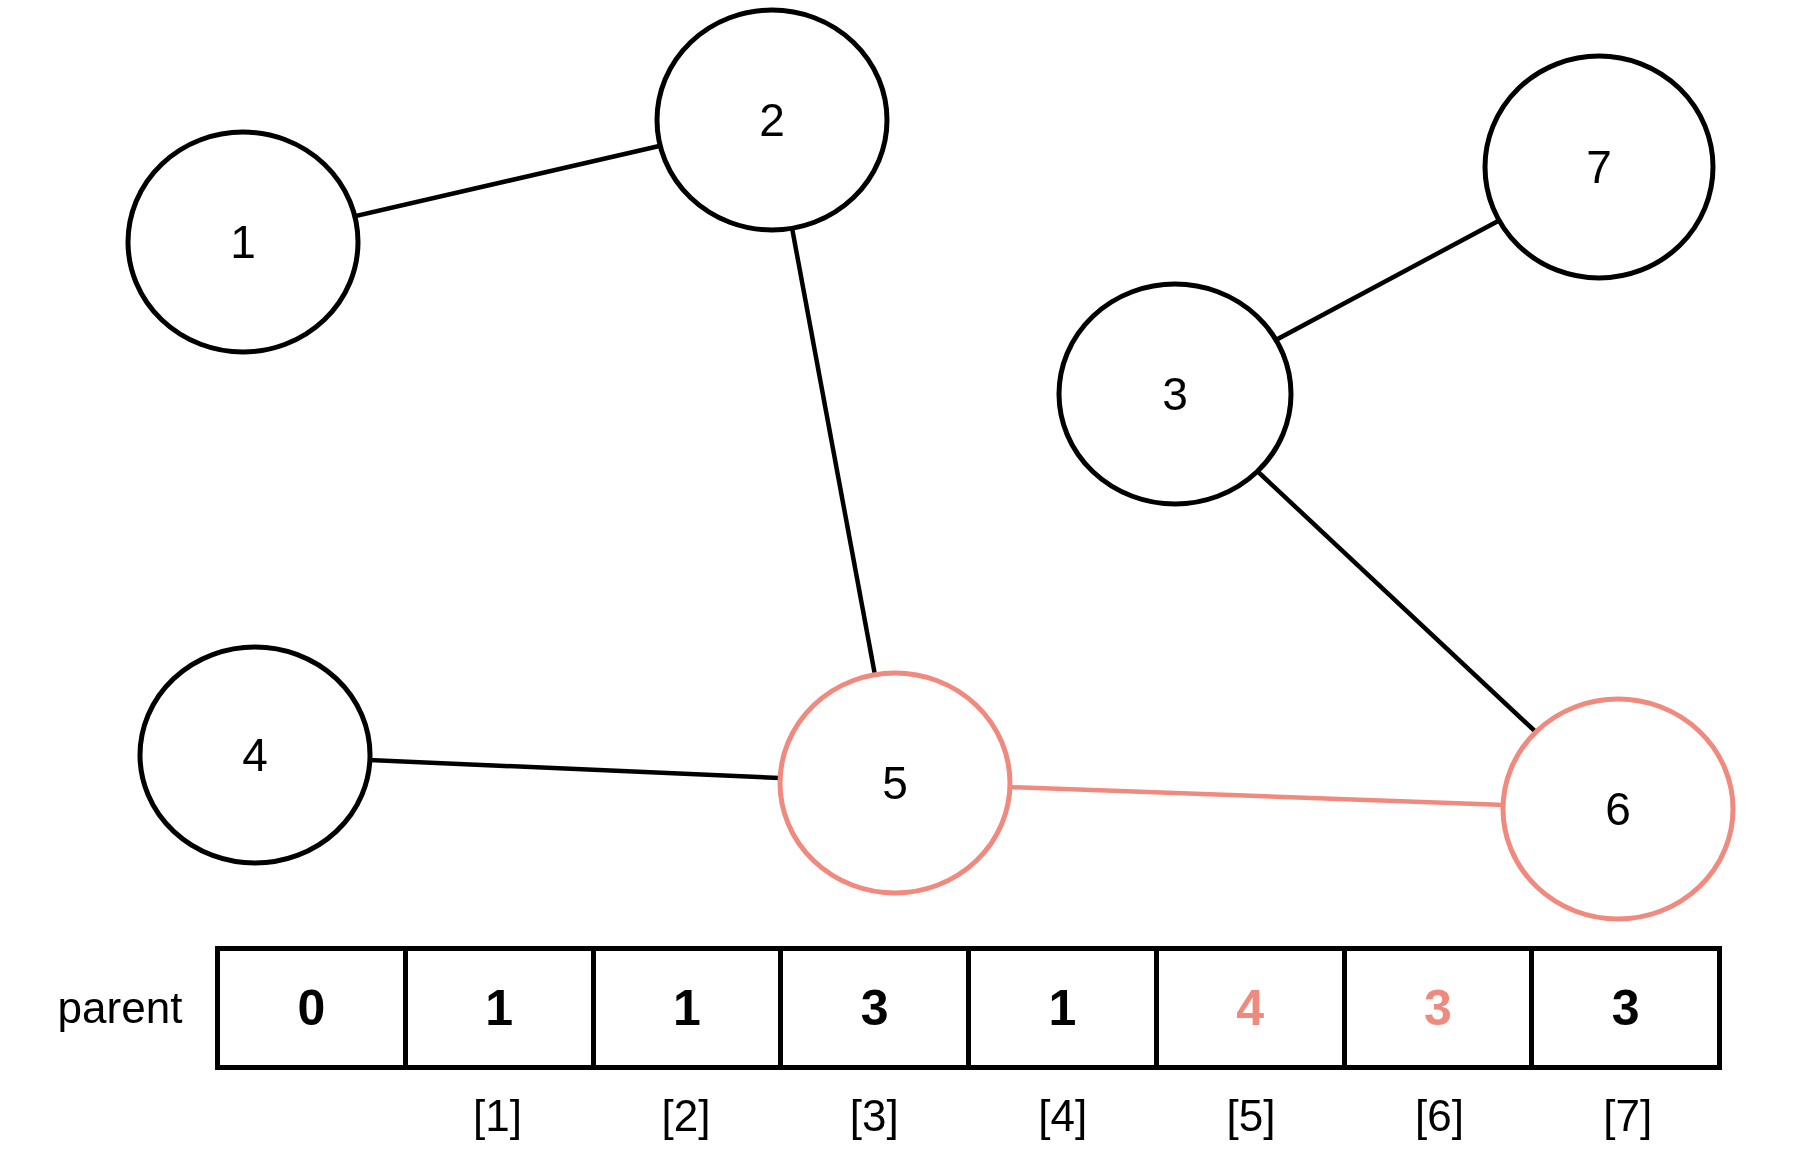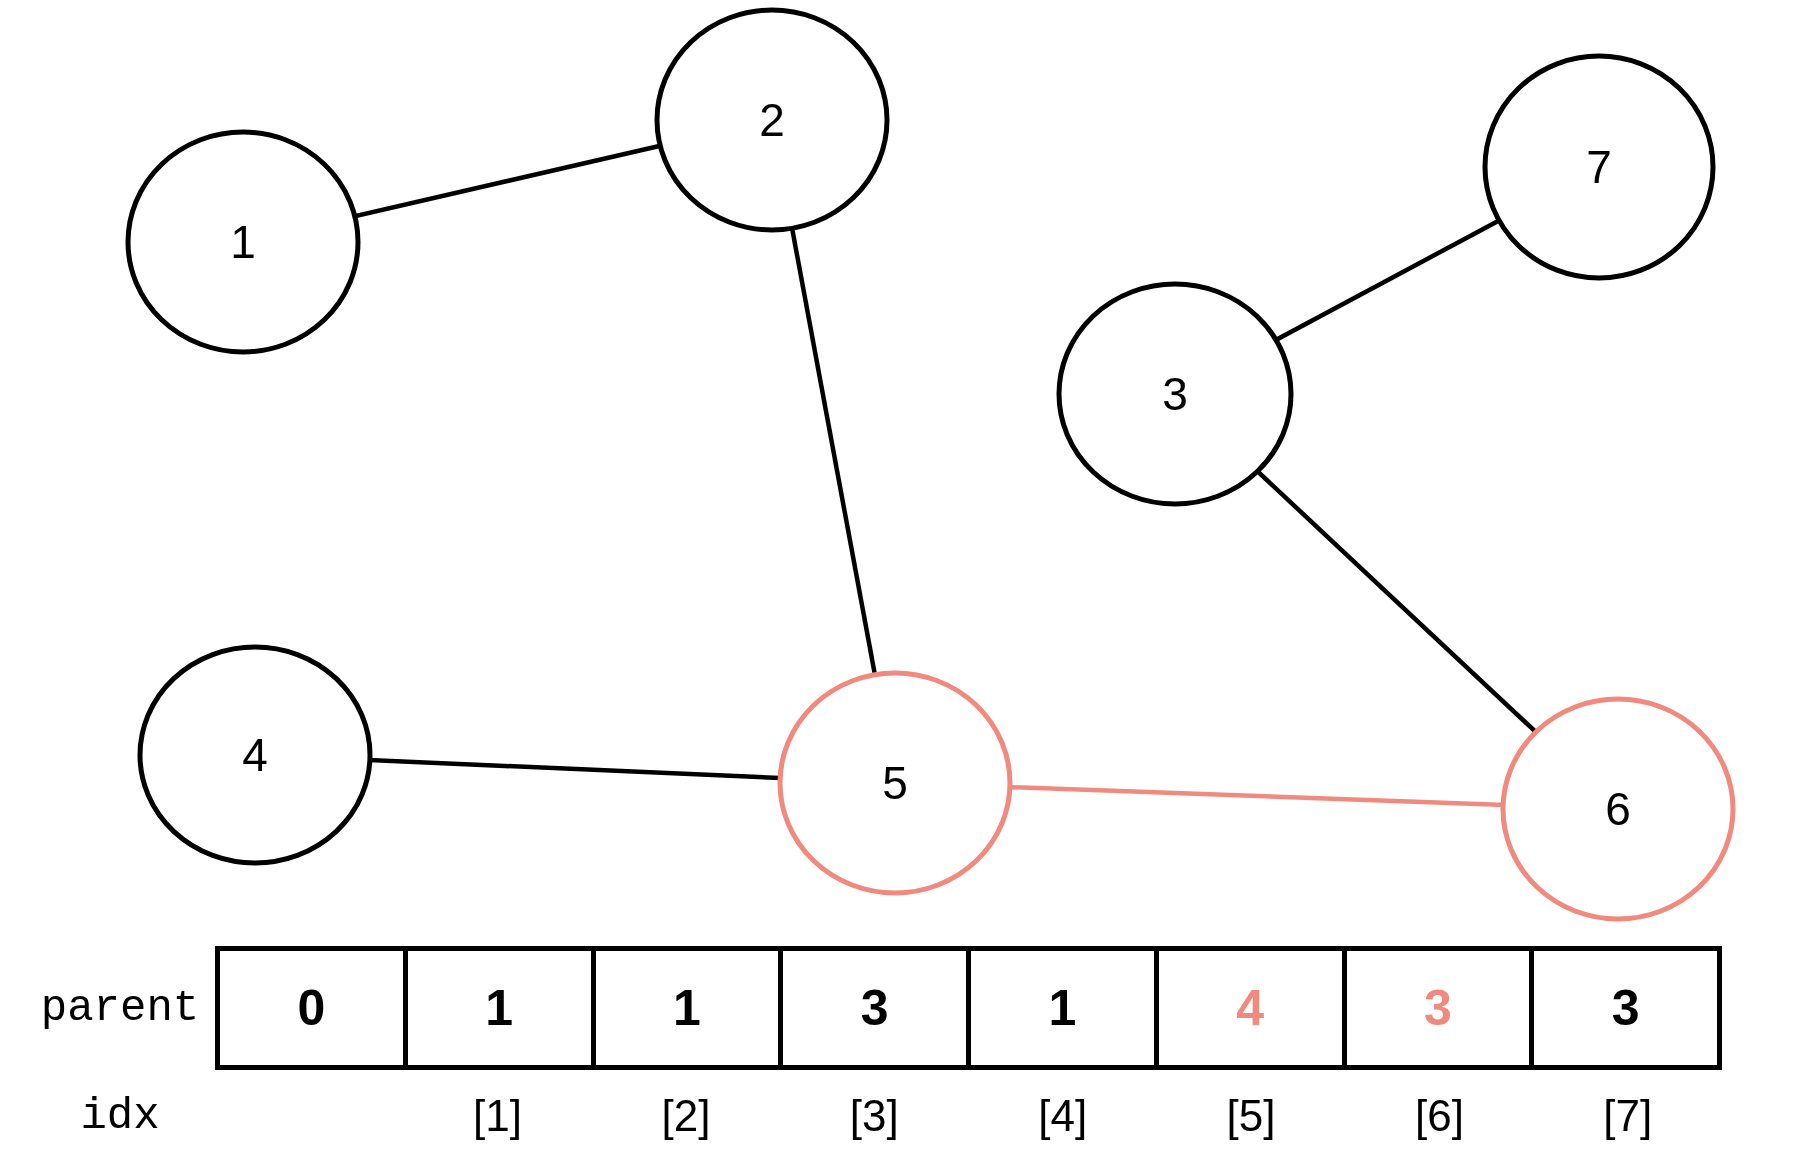--- a/index.html
+++ b/index.html
@@ -73,21 +73,20 @@
   }
   .side-label {
     position: absolute;
     left: 40px;
     width: 160px;
     display: flex;
     align-items: center;
     justify-content: center;
     font-size: 44px;
     color: #000000;
-    font-family: Liberation Mono, monospace;
   }
   .side-label.parent {
     top: 946px;
     height: 124px;
   }
   .side-label.idx {
     top: 1078px;
     height: 76px;
   }
 </style>
@@ -139,21 +138,20 @@
       <div class="cell">0</div>
       <div class="cell">1</div>
       <div class="cell">1</div>
       <div class="cell">3</div>
       <div class="cell">1</div>
       <div class="cell hl">4</div>
       <div class="cell hl">3</div>
       <div class="cell">3</div>
     </div>
 
-  <div class="side-label idx">idx</div>
 
   <div class="index-row" id="index-row">
       <div class="idx-cell"></div>
       <div class="idx-cell">[1]</div>
       <div class="idx-cell">[2]</div>
       <div class="idx-cell">[3]</div>
       <div class="idx-cell">[4]</div>
       <div class="idx-cell">[5]</div>
       <div class="idx-cell">[6]</div>
       <div class="idx-cell">[7]</div>

